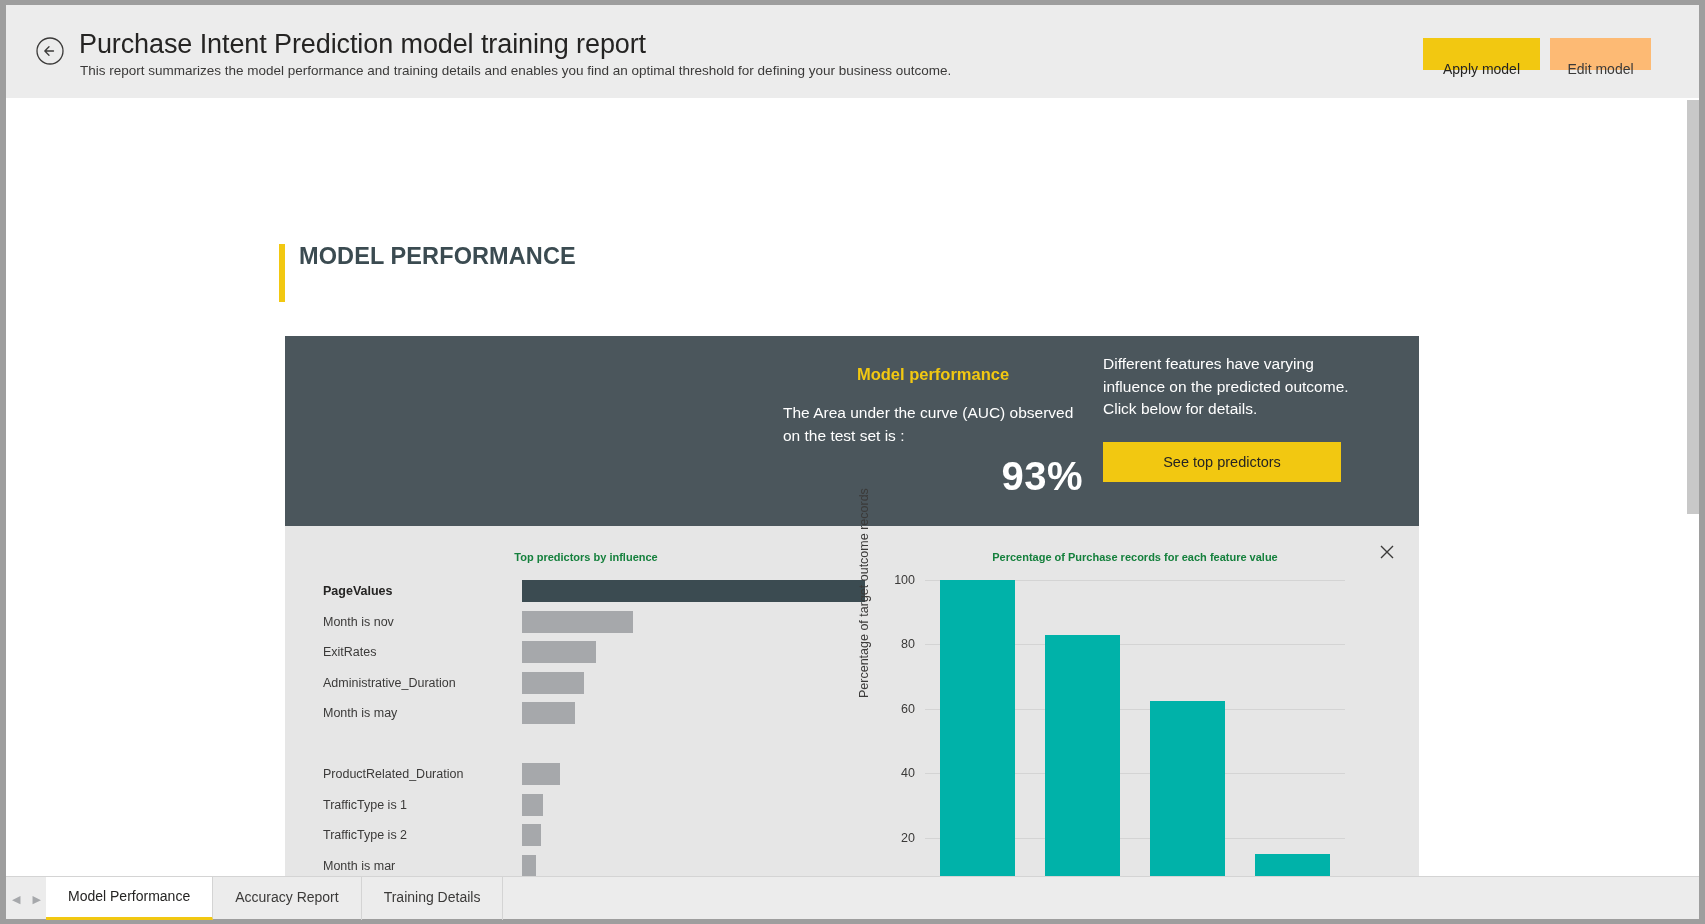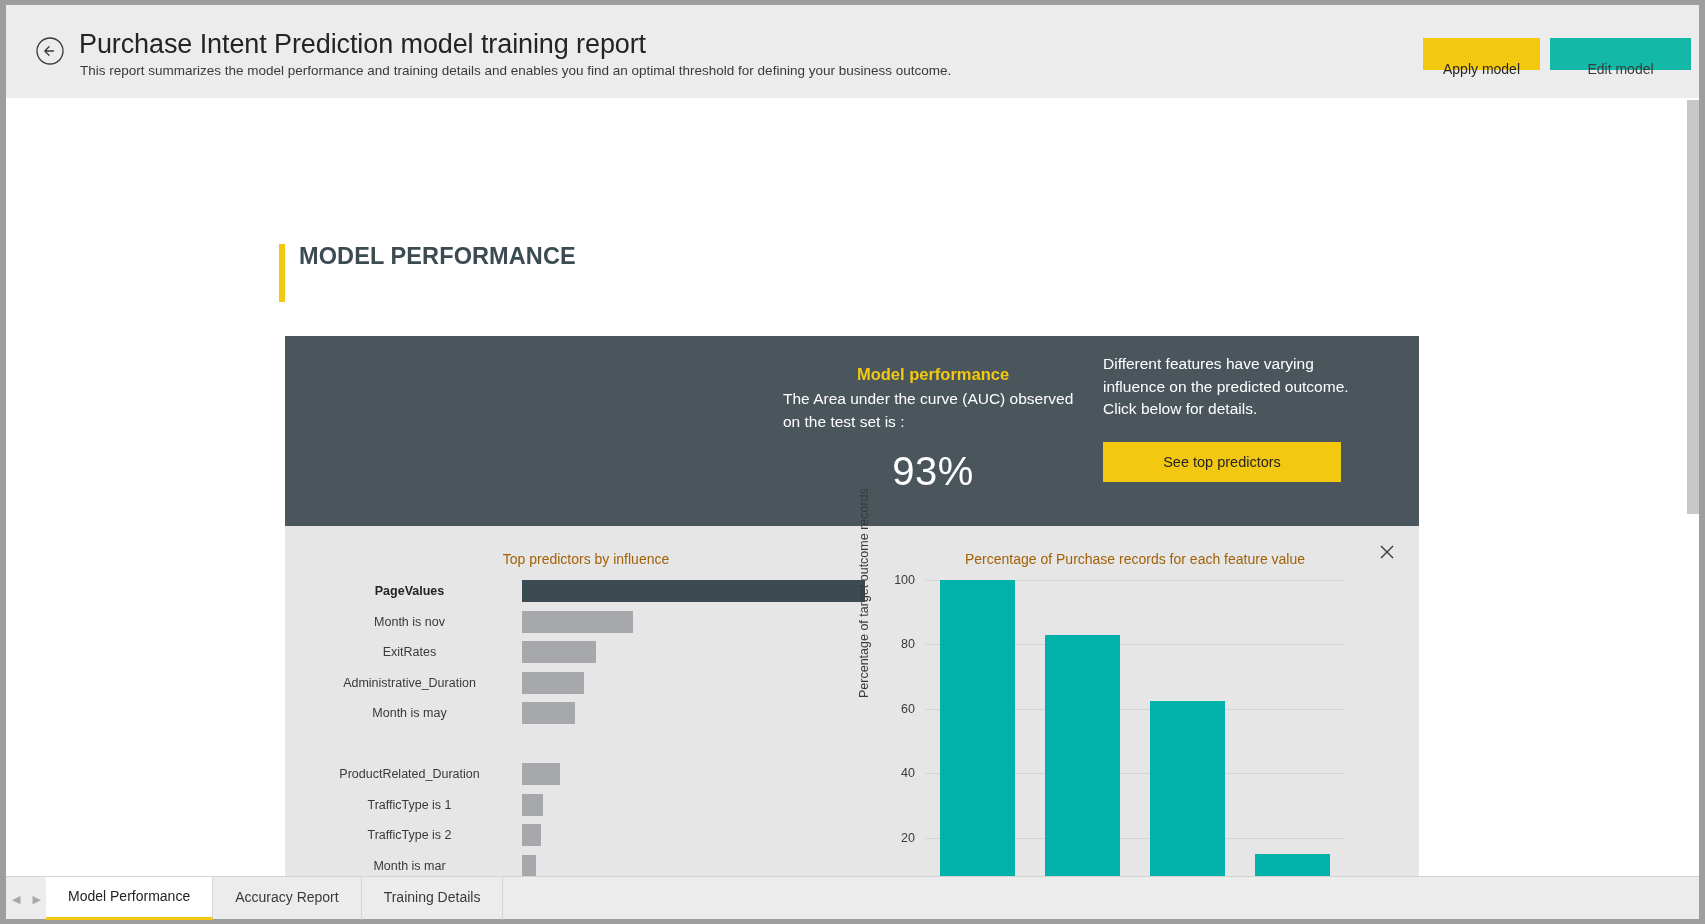--- a/index.html
+++ b/index.html
@@ -69,22 +69,22 @@
     text-align: center;
     padding: 16px;
   }
   .btn-apply {
     left: 1417px; top: 33px;
     width: 117px;
     background: #f2c811;
   }
   .btn-edit {
     left: 1544px; top: 33px;
-    width: 141px;
-    background: #14b8a6;
+    width: 101px;
+    background: #fdba74;
     color: #3b3a39;
   }
 
   
   .canvas {
     position: absolute;
     left: 6px; top: 98px;
     width: 1685px; height: 778px;
     background: #ffffff;
     overflow: hidden;
@@ -122,27 +122,27 @@
   }
   .col-body {
     color: #ffffff;
     font-size: 15.5px;
     line-height: 22.5px;
   }
   .info-col-a { position:absolute; left:78px;  top:26px; width:330px; }
   .info-col-a .col-body { margin-top: 15px; }
   .info-col-b { position:absolute; left:498px; top:29px; width:300px; }
   .info-col-b .col-heading { display:block; text-align:center; }
-  .info-col-b .col-body { margin-top: 4px; }
+  .info-col-b .col-body { margin-top: 18px; }
   .auc-value {
     color: #ffffff;
     font-size: 40px;
-    font-weight: 400;
-    text-align: center;
-    margin-top: 16px;
+    font-weight: 700;
+    text-align: right;
+    margin-top: 7px;
     letter-spacing: 0.5px;
   }
   .info-col-c { position:absolute; left:818px; top:17px; width:270px; }
   .btn-predictors {
     margin-top: 21px;
     width: 238px; height: 40px;
     background: #f2c811;
     border: none;
     font-family: "Liberation Sans", sans-serif;
     font-size: 14.5px;
@@ -160,34 +160,34 @@
   .close-icon {
     position: absolute;
     right: 22px; top: 16px;
     width: 20px; height: 20px;
     cursor: pointer;
     color: #3b3a39;
   }
 
   .chart-title {
     position: absolute;
-    font-size: 14px;
-    font-weight: normal;
-    color: #a16207;
+    font-size: 11px;
+    font-weight: bold;
+    color: #15803d;
     text-align: center;
     white-space: nowrap;
   }
 
   
   .hbar-title { left: 22px; top: 25px; width: 558px; }
   .hbar-area  { position:absolute; left:22px; top:54px; width:558px; height:370px; }
   .hbar-row   { position:absolute; left:0; width:558px; height:22px; }
   .hbar-label {
-    position:absolute; left:0; width:205px;
-    text-align:center; font-size:12.5px; color:#3b3a39;
+    position:absolute; left:16px; width:205px;
+    text-align:left; font-size:12.5px; color:#3b3a39;
     line-height:22px; white-space:nowrap;
   }
   .hbar-label.top { font-weight:bold; color:#252423; }
   .hbar-track { position:absolute; left:215px; top:0; width:343px; height:22px; }
   .hbar-fill  { height:22px; background:#a6a8ab; }
   .hbar-fill.top { background:#3b4b51; }
 
   
   .vbar-title { left: 580px; top: 25px; width: 540px; }
   .vbar-wrap  { position:absolute; left:580px; top:54px; width:540px; height:370px; }

